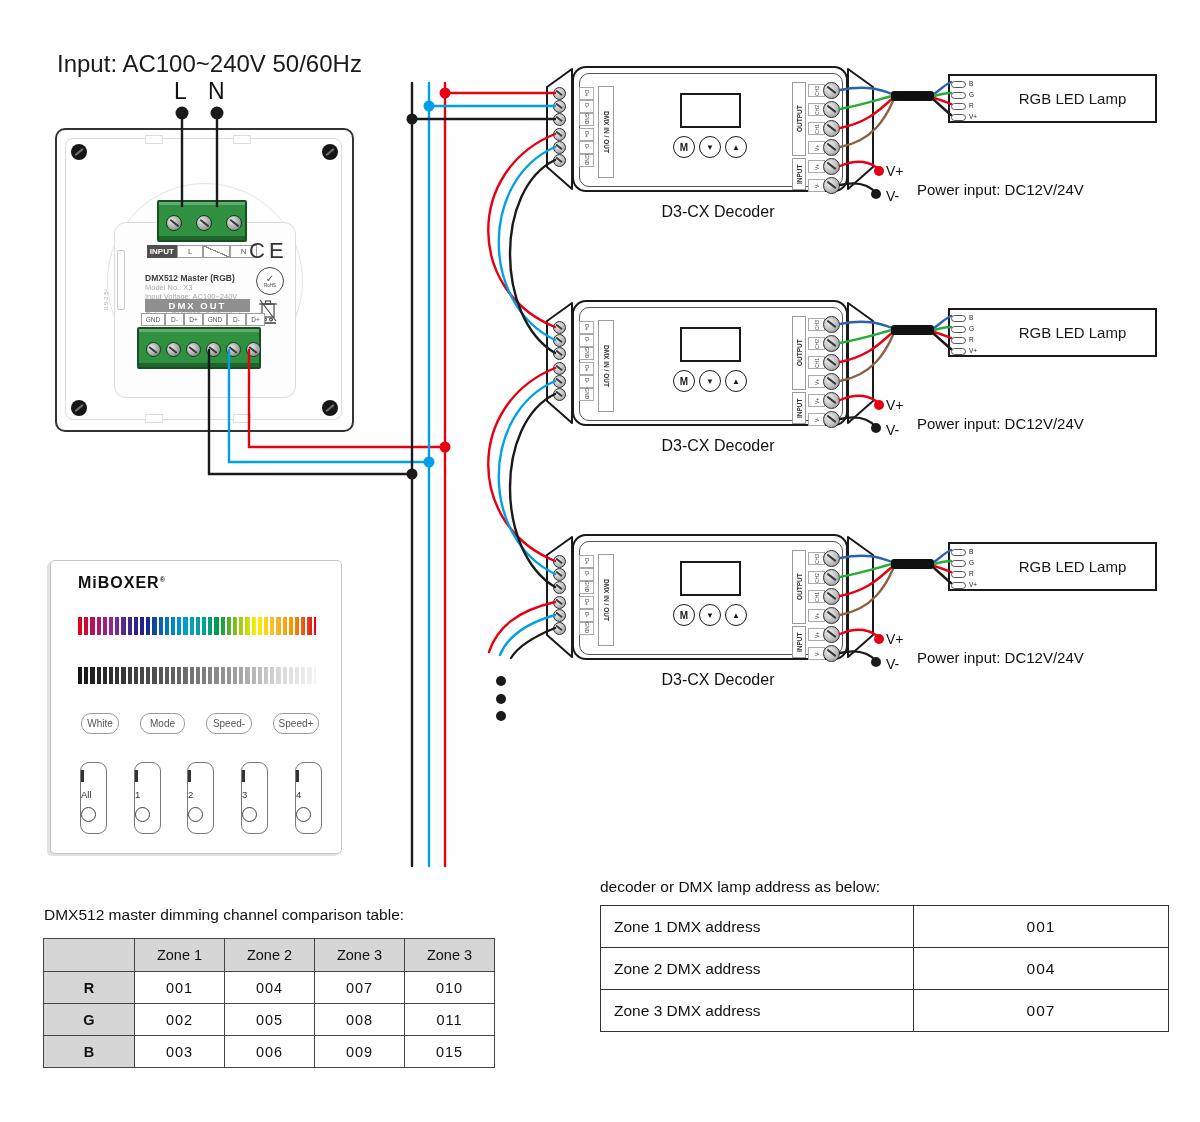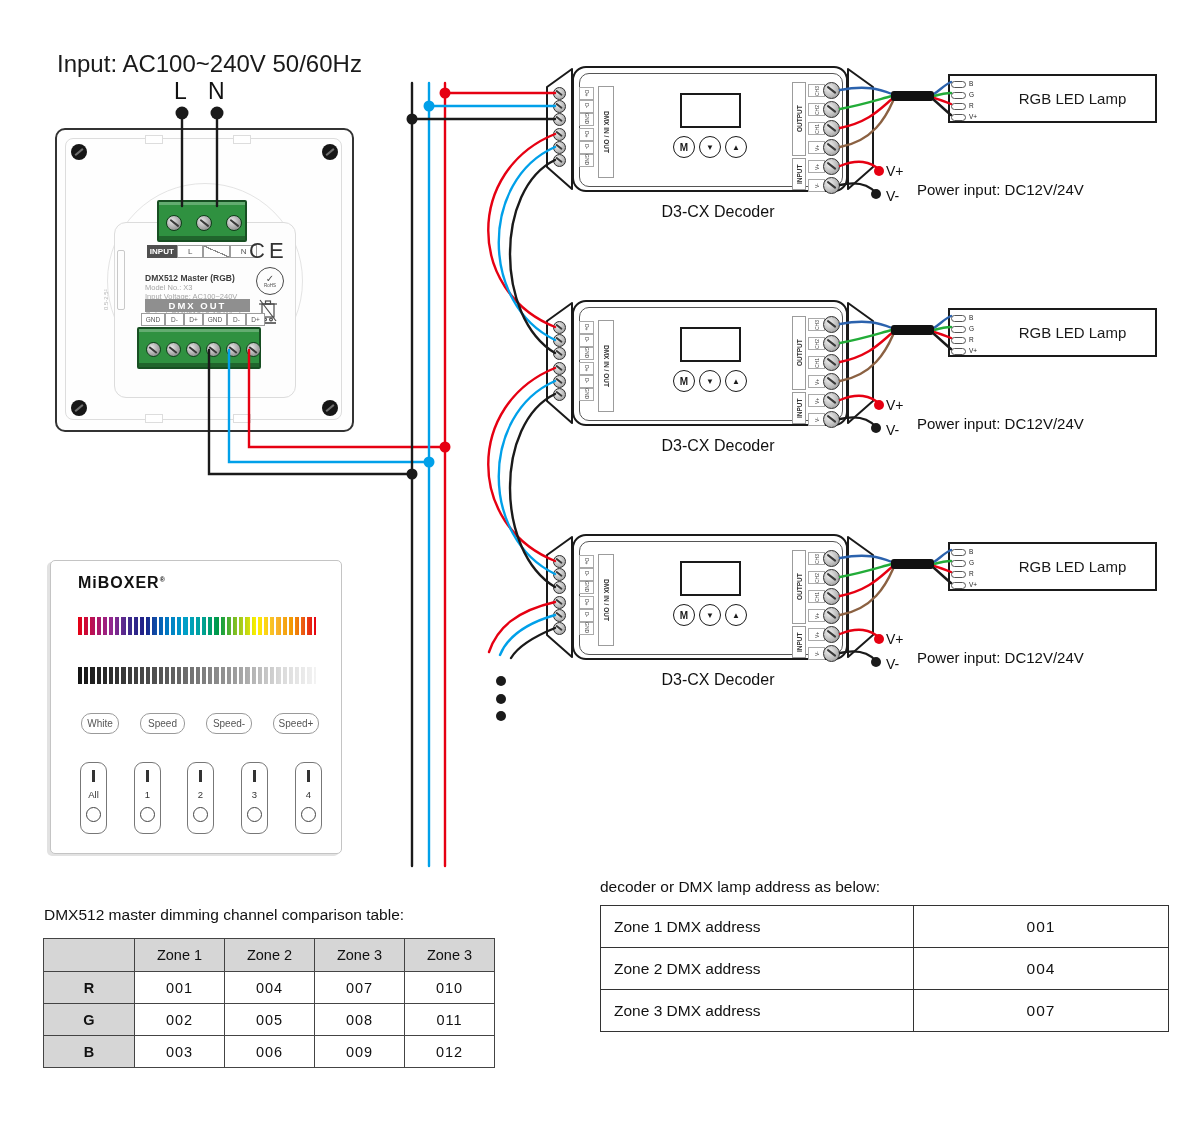--- a/index.html
+++ b/index.html
@@ -87,21 +87,21 @@
      background:
        repeating-linear-gradient(90deg,transparent 0 4.2px,#fff 4.2px 6.2px),
        linear-gradient(90deg,#e60012 0%,#b3135f 7%,#92278f 14%,#3b2a8c 22%,#1d2088 28%,#0075c2 37%,#00a0c9 45%,#00a29a 52%,#009944 59%,#8fc31f 67%,#fff100 75%,#f8b62d 83%,#f39800 90%,#ea5514 95%,#e60012 100%);}
   .strip-bright{top:106px;height:17px;
      background:
        repeating-linear-gradient(90deg,transparent 0 4.2px,#fff 4.2px 6.2px),
        linear-gradient(90deg,#141414 0%,#555 35%,#9a9a9a 65%,#d9d9d9 85%,#f3f3f3 100%);}
   .rbtn{position:absolute;top:152px;height:21px;border:1.5px solid #9a9a9a;border-radius:10px;background:#fff;
      display:flex;align-items:center;justify-content:center;font-size:10px;color:#555;box-sizing:border-box;}
   .slider{position:absolute;top:201px;width:27px;height:72px;border:1.5px solid #777;border-radius:9px;background:#fff;
-     display:flex;flex-direction:column;align-items:center;box-sizing:border-box;}
+     display:flex;flex-direction:column;box-sizing:border-box;}
   .slider .on{width:2.5px;height:12px;background:#333;margin-top:7px;}
   .slider .zl{font-size:9.5px;color:#333;margin-top:7px;}
   .slider .off{width:15px;height:15px;border:1.5px solid #444;border-radius:50%;margin-top:7px;box-sizing:border-box;}
 
   
   .tbl-title{position:absolute;font-size:15.5px;color:#111;}
   table{border-collapse:collapse;}
   #chan-table{position:absolute;left:43px;top:938px;}
   #chan-table td,#chan-table th{border:1px solid #444;text-align:center;font-weight:normal;
      font-size:14.5px;color:#111;padding:0;}
@@ -371,21 +371,21 @@
     <div class="pwr-txt" style="left:917px;top:415px;">Power input: DC12V/24V</div>
     <div class="pwr-v" style="left:886px;top:631px;">V+</div>
     <div class="pwr-v" style="left:886px;top:656px;">V-</div>
     <div class="pwr-txt" style="left:917px;top:649px;">Power input: DC12V/24V</div>
 
     <div class="abs" id="remote">
       <div class="logo"><span>MiBOXER</span><sup>®</sup></div>
       <div class="strip strip-color"></div>
       <div class="strip strip-bright"></div>
       <div class="rbtn" style="left:30px;width:38px;">White</div>
-      <div class="rbtn" style="left:89px;width:45px;">Speed</div>
+      <div class="rbtn" style="left:89px;width:45px;">Mode</div>
       <div class="rbtn" style="left:155px;width:46px;">Speed-</div>
       <div class="rbtn" style="left:222px;width:46px;">Speed+</div>
       <div class="slider" style="left:29px;">
         <div class="on"></div>
         <div class="zl">All</div>
         <div class="off"></div>
       </div>
       <div class="slider" style="left:83px;">
         <div class="on"></div>
         <div class="zl">1</div>
@@ -430,21 +430,21 @@
         <td>002</td>
         <td>005</td>
         <td>008</td>
         <td>011</td>
       </tr>
       <tr>
         <td class="rowhdr">B</td>
         <td>003</td>
         <td>006</td>
         <td>009</td>
-        <td>012</td>
+        <td>015</td>
       </tr>
     </tbody>
       </table>
 
     <div class="note" style="left:600px;top:878px;">decoder or DMX lamp address as below:</div>
     <table id="addr-table">
       <tbody>
           <tr>
         <td class="zc">Zone 1 DMX address</td>
         <td class="ac">001</td>

